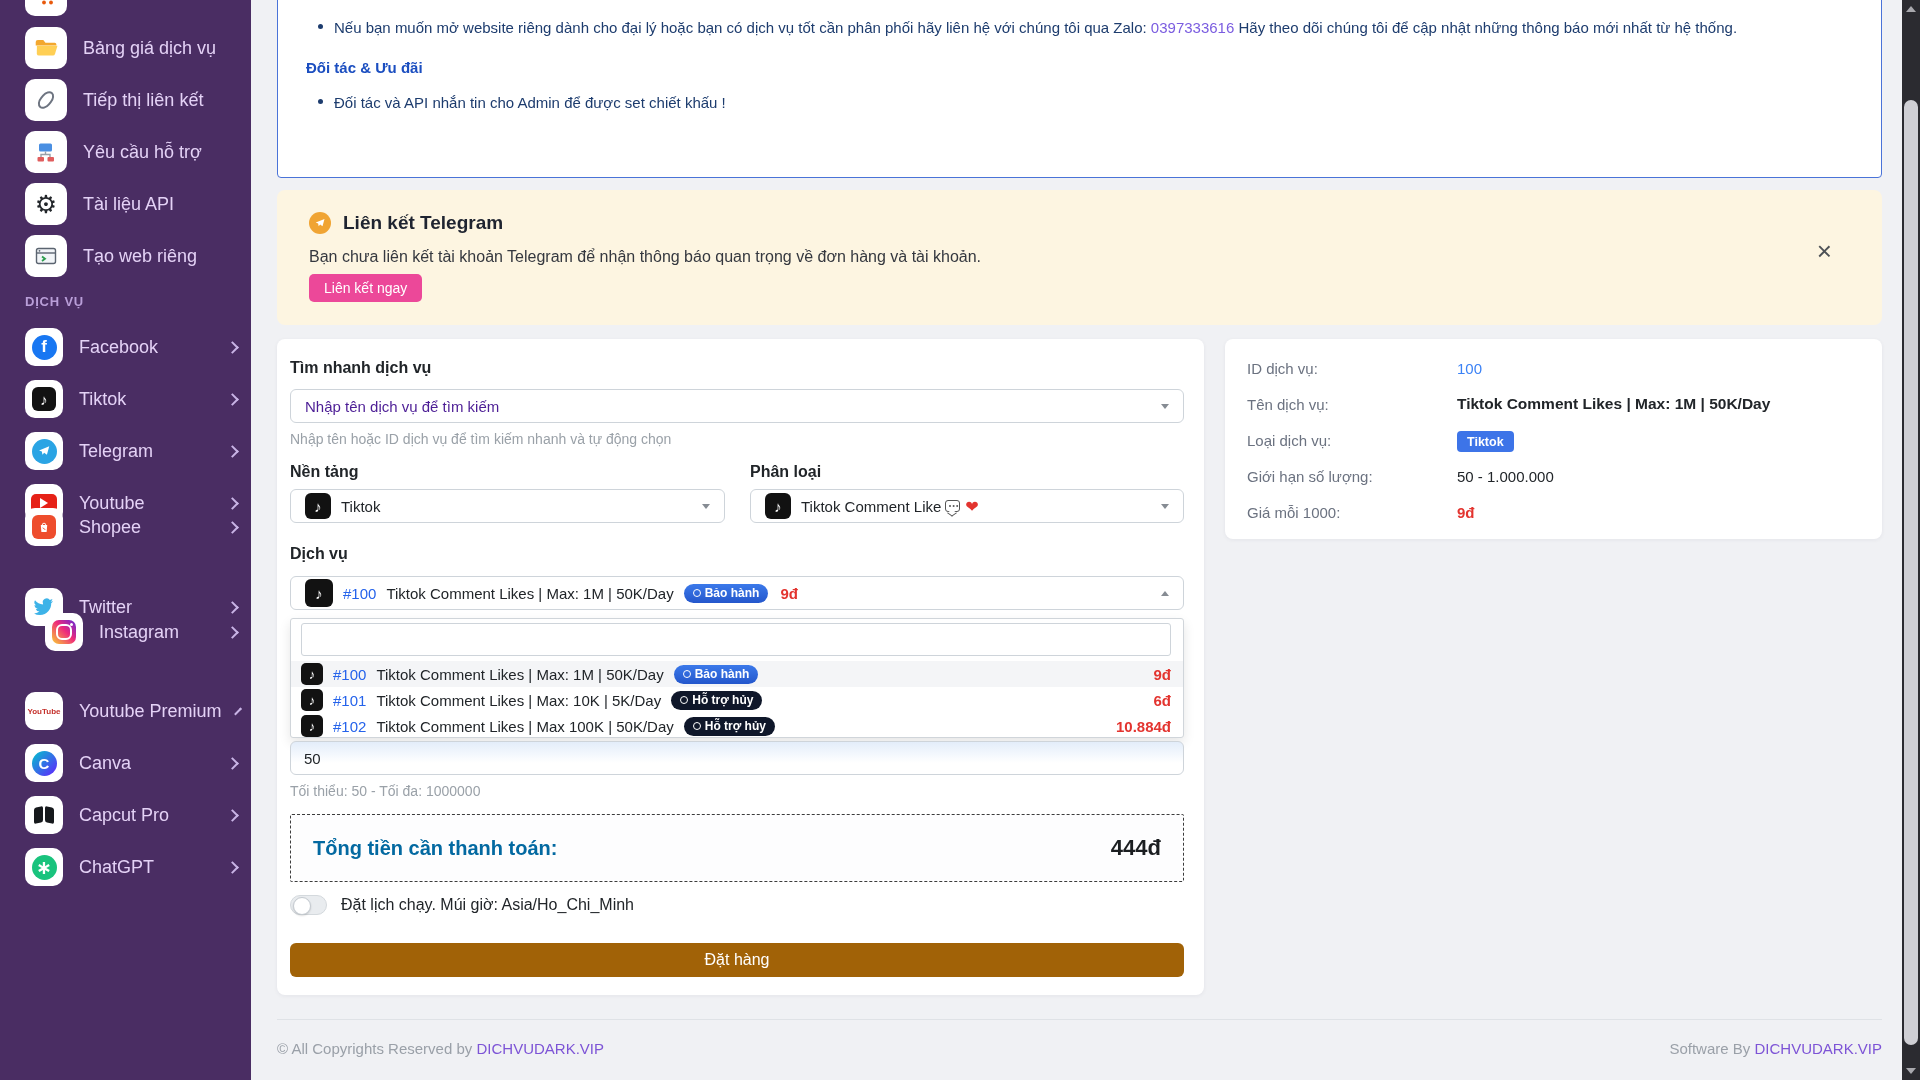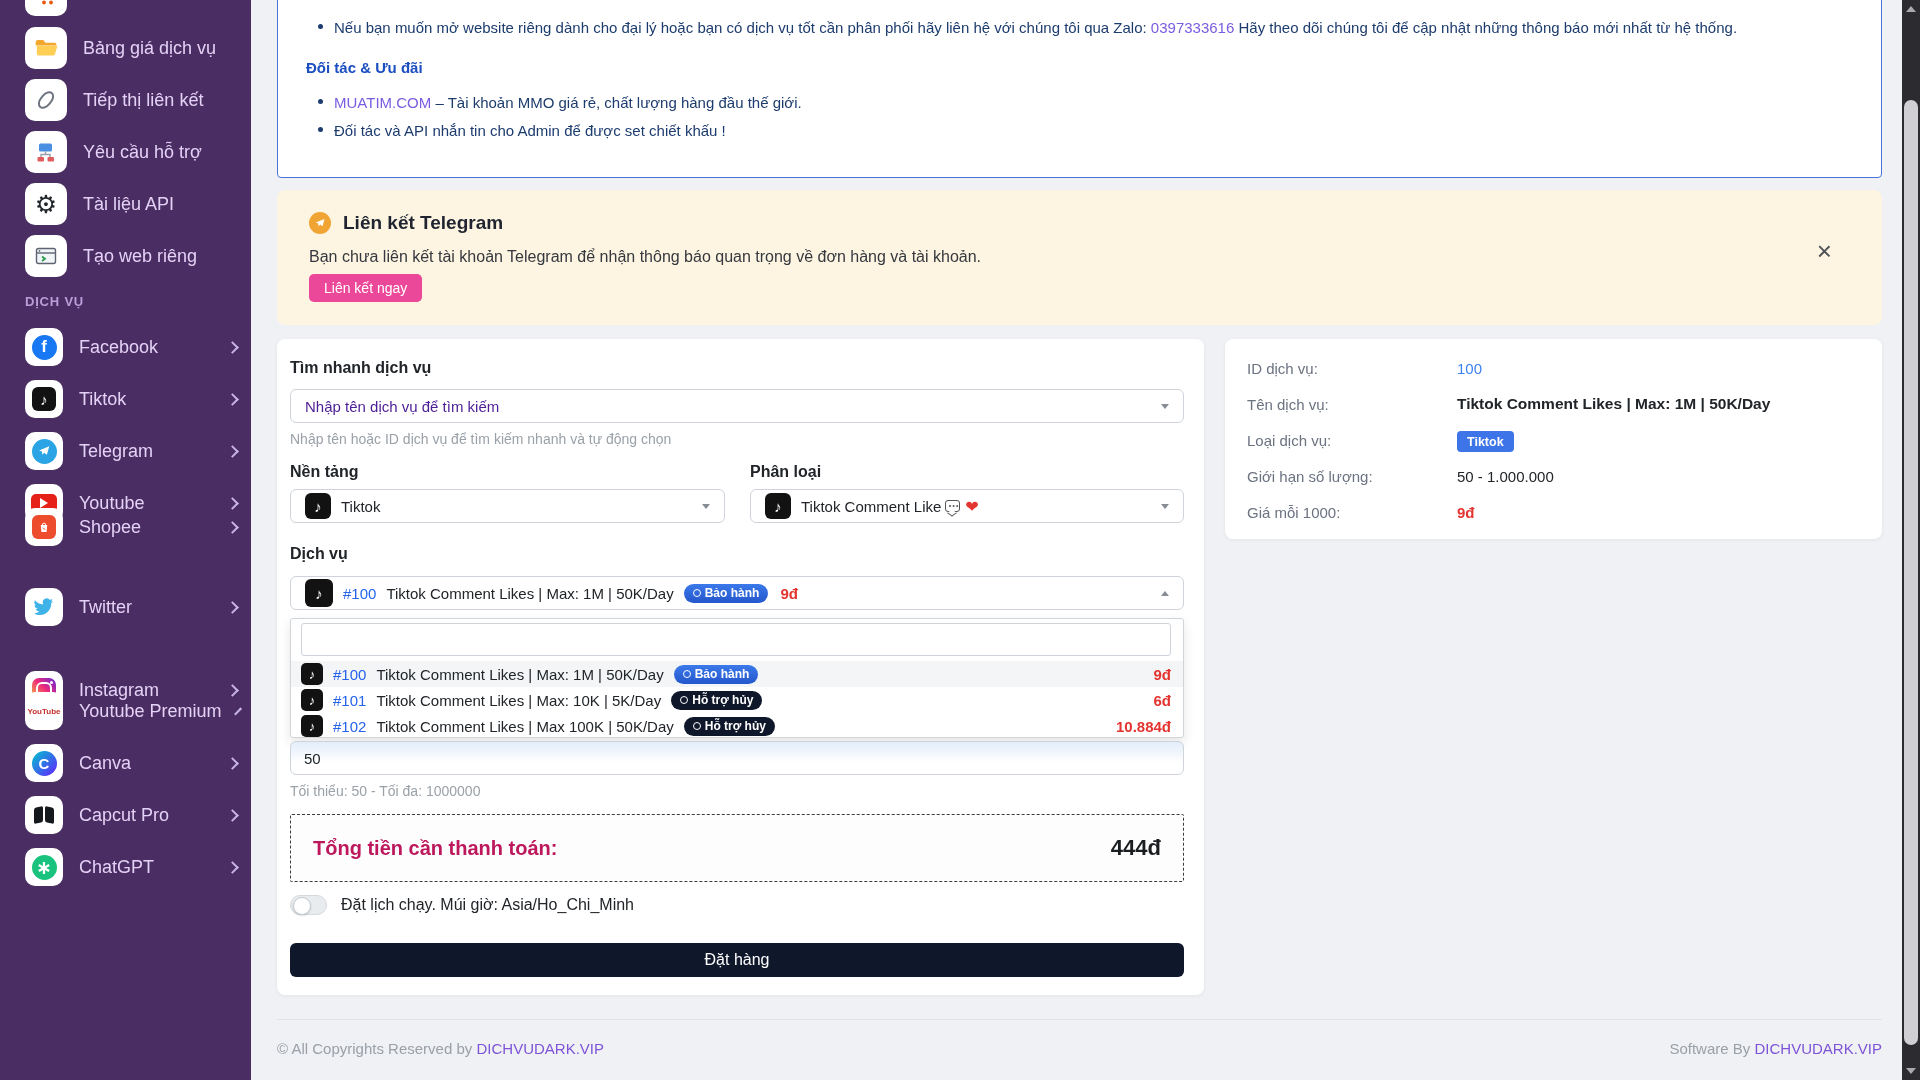--- a/index.html
+++ b/index.html
@@ -81,27 +81,27 @@
   .dropdown { position:absolute; left:13px; top:279px; width:894px; height:120px; background:#fff; border:1px solid #d0d5da; border-radius:3px; box-shadow:0 5px 12px rgba(0,0,0,.10); }
   .dd-search { position:absolute; left:10px; right:12px; top:4px; height:33px; border:1px solid #ced4da; border-radius:3px; font-family:inherit; font-size:15px; padding:0 10px; }
   .dd-opt { position:absolute; left:0; width:100%; height:26px; display:flex; align-items:center; padding:0 12px 0 10px; cursor:pointer; }
   .dd-opt .mini-tile { width:22px; height:22px; font-size:13px; border-radius:5px; }
   .dd-opt .name { font-size:15px; color:#212529; white-space:nowrap; }
   .dd-price { margin-left:auto; color:#e3342f; font-size:15px; font-weight:700; }
   .dd-opt.hl { background:#f4f5f7; }
 
   .qty-input { height:34px; border:1px solid #ced4da; border-radius:6px; width:100%; font-family:inherit; font-size:15px; color:#212529; padding:0 13px; background:linear-gradient(180deg,#e3edfa 0%,#ffffff 65%); }
   .total-box { border:1.6px dashed #3c3c3c; border-radius:2px; background:#fdfdfe; height:68px; display:flex; align-items:center; padding:0 22px; }
-  .total-label { font-size:20px; font-weight:700; color:#be185d; }
+  .total-label { font-size:20px; font-weight:700; color:#0369a1; }
   .total-value { margin-left:auto; font-size:22px; font-weight:700; color:#1b1e21; }
   .toggle-row { display:flex; align-items:center; gap:14px; }
   .toggle { width:37px; height:20px; border-radius:10px; background:#e9ecef; border:1px solid #d4d9dd; position:relative; cursor:pointer; flex:0 0 auto; }
   .toggle::after { content:""; position:absolute; left:1.5px; top:1.2px; width:16px; height:16px; border-radius:50%; background:#fff; border:1px solid #c4cad0; box-shadow:0 1px 2px rgba(0,0,0,.15); }
   .toggle-label { font-size:16px; color:#212529; }
-  .submit-btn { width:100%; height:34px; background:#0f172a; color:#fff; border:none; border-radius:6px; font-size:16px; font-weight:500; font-family:inherit; cursor:pointer; }
+  .submit-btn { width:100%; height:34px; background:#a16207; color:#fff; border:none; border-radius:6px; font-size:16px; font-weight:500; font-family:inherit; cursor:pointer; }
 
   
   .details-card { position:absolute; left:974px; top:339px; width:657px; height:200px; background:#fff; border-radius:8px; box-shadow:0 1px 4px rgba(30,30,60,.06); }
   .det-row { position:absolute; left:22px; right:22px; height:24px; display:flex; align-items:center; }
   .det-label { font-size:15px; color:#6b7280; }
   .det-value { position:absolute; left:210px; font-size:15px; color:#212529; }
   .det-link { color:#3b82f6; }
   .det-bold { font-weight:700; font-size:15.5px; }
   .det-badge { background:#3d74e8; color:#fff; font-size:12.5px; font-weight:700; padding:3.5px 10px; border-radius:4px; }
   .det-price { color:#e3342f; font-weight:700; }
@@ -241,21 +241,21 @@
     <div class="sb-item" style="top:585px;">
       <span class="tile sm">
         <svg width="24" height="24" viewBox="0 0 24 24">
             <path d="M21 6c-.7.4-1.5.7-2.3.8A3.8 3.8 0 0 0 20.4 4c-.8.5-1.6.8-2.5 1A3.9 3.9 0 0 0 11 8.5c0 .3 0 .6.1.9A11 11 0 0 1 3 5.2a3.9 3.9 0 0 0 1.2 5.2c-.6 0-1.2-.2-1.7-.5v.1c0 1.9 1.3 3.4 3.1 3.8-.6.2-1.2.2-1.8.1a3.9 3.9 0 0 0 3.6 2.7A7.8 7.8 0 0 1 2 18.4 11 11 0 0 0 8 20c7.2 0 11.2-6 11.2-11.2v-.5c.8-.6 1.4-1.3 1.8-2.3z" fill="#3db3e8"></path>
           </svg>
       </span>
       <span class="sb-label">Twitter</span>
       <span class="chev"></span>
     </div>
 
-    <div class="sb-item" style="top:668px;">
+    <div class="sb-item" style="top:610px;margin-left:20px;">
       <span class="tile sm">
           <span class="lg-ig"></span>
         </span>
       <span class="sb-label">Instagram</span>
       <span class="chev"></span>
     </div>
 
     <div class="sb-item" style="top:689px;">
       <span class="tile sm">
           <span class="logo lg-ytp">YouTube</span>
@@ -294,24 +294,20 @@
 
   <div class="main">
 
     <section class="info-card">
       <div class="info-line" style="margin-top:14px;">
         <span class="bullet"></span>
         <span><span>Nếu bạn muốn mở website riêng dành cho đại lý hoặc bạn có dịch vụ tốt cần phân phối hãy liên hệ với chúng tôi qua Zalo: </span><span class="info-link">0397333616</span><span> Hãy theo dõi chúng tôi để cập nhật những thông báo mới nhất từ hệ thống.</span></span>
       </div>
       <div class="partners-heading">Đối tác &amp; Ưu đãi</div>
       <div class="info-list2">
-        <div class="info-line">
-          <span class="bullet"></span>
-          <span><span class="info-link">MUATIM.COM</span><span> – Tài khoản MMO giá rẻ, chất lượng hàng đầu thế giới.</span></span>
-        </div>
         <div class="info-line">
           <span class="bullet"></span>
           <span>Đối tác và API nhắn tin cho Admin để được set chiết khấu !</span>
         </div>
       </div>
     </section>
 
     <section class="tg-notice">
       <div class="tg-head">
         <span class="tg-badge">

